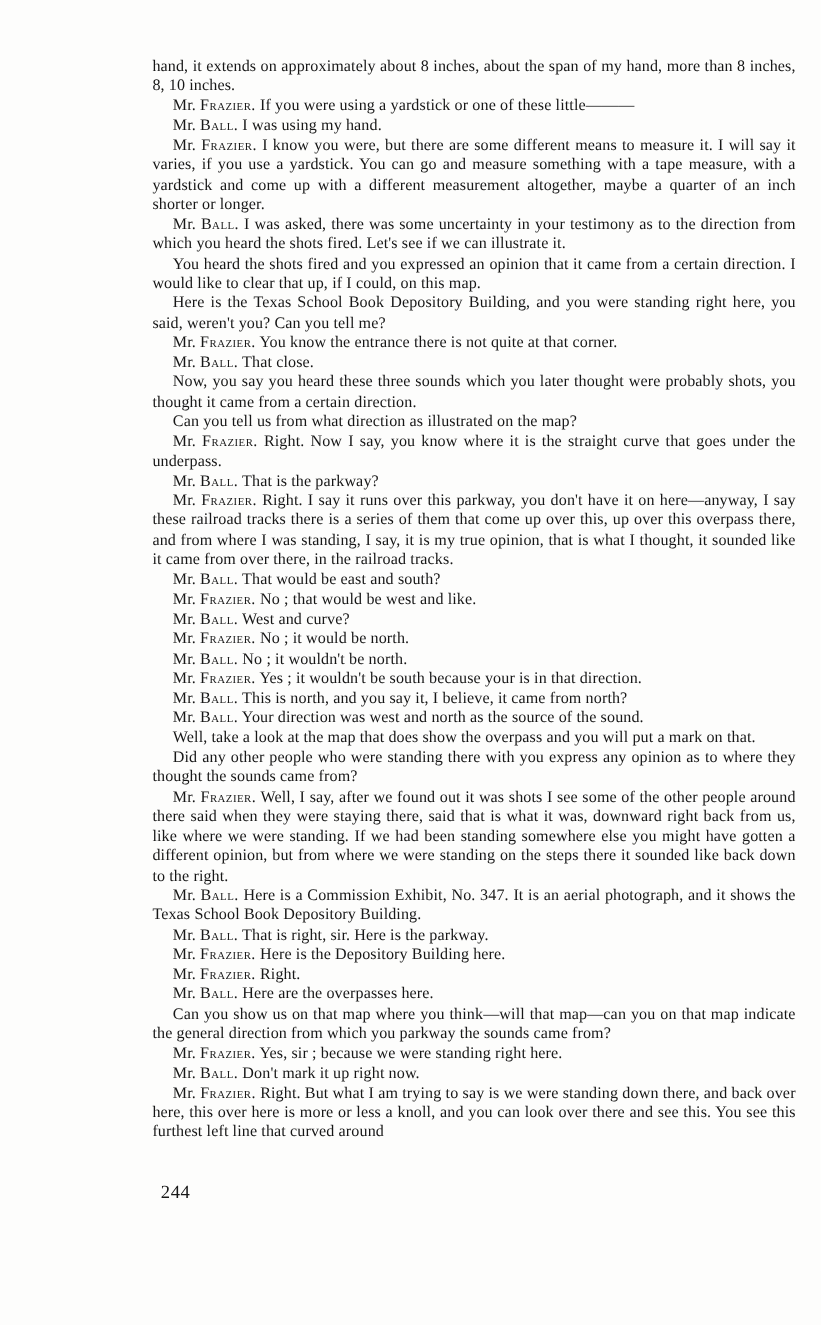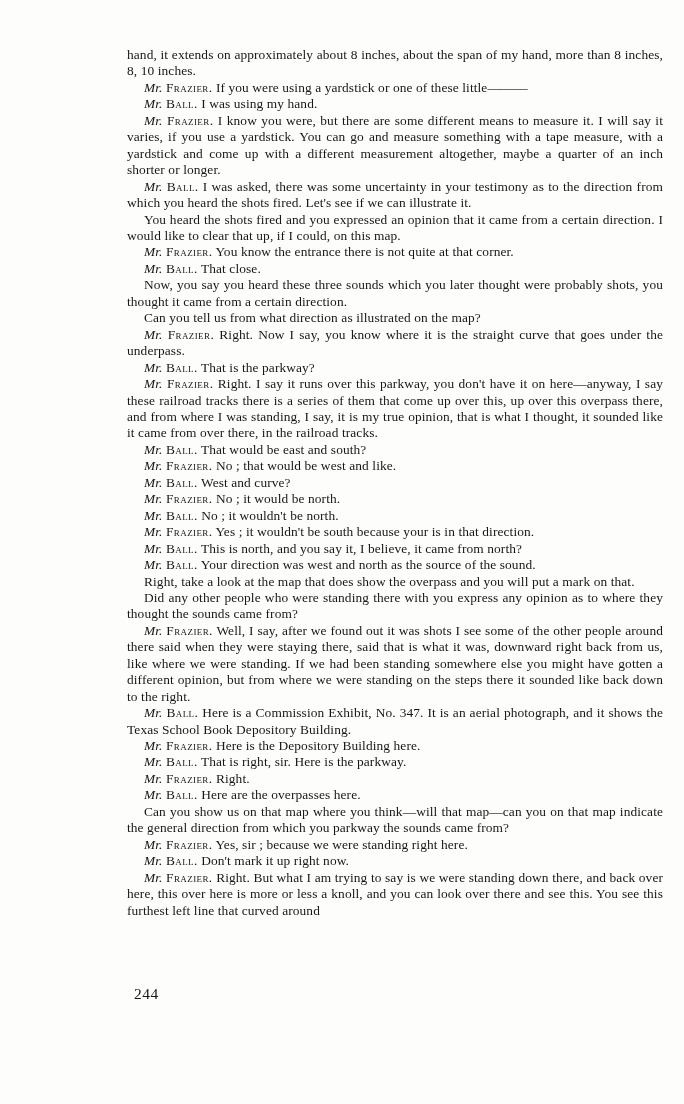--- a/index.html
+++ b/index.html
@@ -29,21 +29,20 @@
   .transcript p {
     margin: 0;
     padding: 0;
     text-indent: 17px;
   }
   .transcript p.noindent {
     text-indent: 0;
   }
   .spk-prefix {
     white-space: pre;
-    font-style: italic;
   }
   .spk-name {
     font-variant: small-caps;
     letter-spacing: 0.4px;
   }
   .page-number {
     position: absolute;
     left: 134px;
     top: 985px;
     font-size: 15.5px;
@@ -54,41 +53,42 @@
 <body>
 
 <div class="page">
   <div class="transcript">
       <p class="noindent"><span>hand, it extends on approximately about 8 inches, about the span of my hand, more than 8 inches, 8, 10 inches.</span></p>
       <p><span class="spk-prefix">Mr. </span><span class="spk-name">Frazier.</span> <span>If you were using a yardstick or one of these little———</span></p>
       <p><span class="spk-prefix">Mr. </span><span class="spk-name">Ball.</span> <span>I was using my hand.</span></p>
       <p><span class="spk-prefix">Mr. </span><span class="spk-name">Frazier.</span> <span>I know you were, but there are some different means to measure it.  I will say it varies, if you use a yardstick.  You can go and measure something with a tape measure, with a yardstick and come up with a different measurement altogether, maybe a quarter of an inch shorter or longer.</span></p>
       <p><span class="spk-prefix">Mr. </span><span class="spk-name">Ball.</span> <span>I was asked, there was some uncertainty in your testimony as to the direction from which you heard the shots fired.  Let's see if we can illustrate it.</span></p>
       <p><span>You heard the shots fired and you expressed an opinion that it came from a certain direction.  I would like to clear that up, if I could, on this map.</span></p>
+      <p><span>Here is the Texas School Book Depository Building, and you were standing right here, you said, weren't you?  Can you tell me?</span></p>
       <p><span class="spk-prefix">Mr. </span><span class="spk-name">Frazier.</span> <span>You know the entrance there is not quite at that corner.</span></p>
       <p><span class="spk-prefix">Mr. </span><span class="spk-name">Ball.</span> <span>That close.</span></p>
       <p><span>Now, you say you heard these three sounds which you later thought were probably shots, you thought it came from a certain direction.</span></p>
       <p><span>Can you tell us from what direction as illustrated on the map?</span></p>
       <p><span class="spk-prefix">Mr. </span><span class="spk-name">Frazier.</span> <span>Right.  Now I say, you know where it is the straight curve that goes under the underpass.</span></p>
       <p><span class="spk-prefix">Mr. </span><span class="spk-name">Ball.</span> <span>That is the parkway?</span></p>
       <p><span class="spk-prefix">Mr. </span><span class="spk-name">Frazier.</span> <span>Right.  I say it runs over this parkway, you don't have it on here—anyway, I say these railroad tracks there is a series of them that come up over this, up over this overpass there, and from where I was standing, I say, it is my true opinion, that is what I thought, it sounded like it came from over there, in the railroad tracks.</span></p>
       <p><span class="spk-prefix">Mr. </span><span class="spk-name">Ball.</span> <span>That would be east and south?</span></p>
       <p><span class="spk-prefix">Mr. </span><span class="spk-name">Frazier.</span> <span>No ; that would be west and like.</span></p>
       <p><span class="spk-prefix">Mr. </span><span class="spk-name">Ball.</span> <span>West and curve?</span></p>
       <p><span class="spk-prefix">Mr. </span><span class="spk-name">Frazier.</span> <span>No ; it would be north.</span></p>
       <p><span class="spk-prefix">Mr. </span><span class="spk-name">Ball.</span> <span>No ; it wouldn't be north.</span></p>
       <p><span class="spk-prefix">Mr. </span><span class="spk-name">Frazier.</span> <span>Yes ; it wouldn't be south because your is in that direction.</span></p>
       <p><span class="spk-prefix">Mr. </span><span class="spk-name">Ball.</span> <span>This is north, and you say it, I believe, it came from north?</span></p>
       <p><span class="spk-prefix">Mr. </span><span class="spk-name">Ball.</span> <span>Your direction was west and north as the source of the sound.</span></p>
-      <p><span>Right, take a look at the map that does show the overpass and you will put a mark on that.</span></p>
+      <p><span>Well, take a look at the map that does show the overpass and you will put a mark on that.</span></p>
       <p><span>Did any other people who were standing there with you express any opinion as to where they thought the sounds came from?</span></p>
       <p><span class="spk-prefix">Mr. </span><span class="spk-name">Frazier.</span> <span>Well, I say, after we found out it was shots I see some of the other people around there said when they were staying there, said that is what it was, downward right back from us, like where we were standing.  If we had been standing somewhere else you might have gotten a different opinion, but from where we were standing on the steps there it sounded like back down to the right.</span></p>
       <p><span class="spk-prefix">Mr. </span><span class="spk-name">Ball.</span> <span>Here is a Commission Exhibit, No. 347.  It is an aerial photograph, and it shows the Texas School Book Depository Building.</span></p>
+      <p><span class="spk-prefix">Mr. </span><span class="spk-name">Ball.</span> <span>That is right, sir.  Here is the parkway.</span></p>
       <p><span class="spk-prefix">Mr. </span><span class="spk-name">Frazier.</span> <span>Here is the Depository Building here.</span></p>
-      <p><span class="spk-prefix">Mr. </span><span class="spk-name">Ball.</span> <span>That is right, sir.  Here is the parkway.</span></p>
       <p><span class="spk-prefix">Mr. </span><span class="spk-name">Frazier.</span> <span>Right.</span></p>
       <p><span class="spk-prefix">Mr. </span><span class="spk-name">Ball.</span> <span>Here are the overpasses here.</span></p>
       <p><span>Can you show us on that map where you think—will that map—can you on that map indicate the general direction from which you parkway the sounds came from?</span></p>
       <p><span class="spk-prefix">Mr. </span><span class="spk-name">Frazier.</span> <span>Yes, sir ; because we were standing right here.</span></p>
       <p><span class="spk-prefix">Mr. </span><span class="spk-name">Ball.</span> <span>Don't mark it up right now.</span></p>
       <p><span class="spk-prefix">Mr. </span><span class="spk-name">Frazier.</span> <span>Right.  But what I am trying to say is we were standing down there, and back over here, this over here is more or less a knoll, and you can look over there and see this.  You see this furthest left line that curved around</span></p>
     </div>
   <div class="page-number">244</div>
 </div>
 

